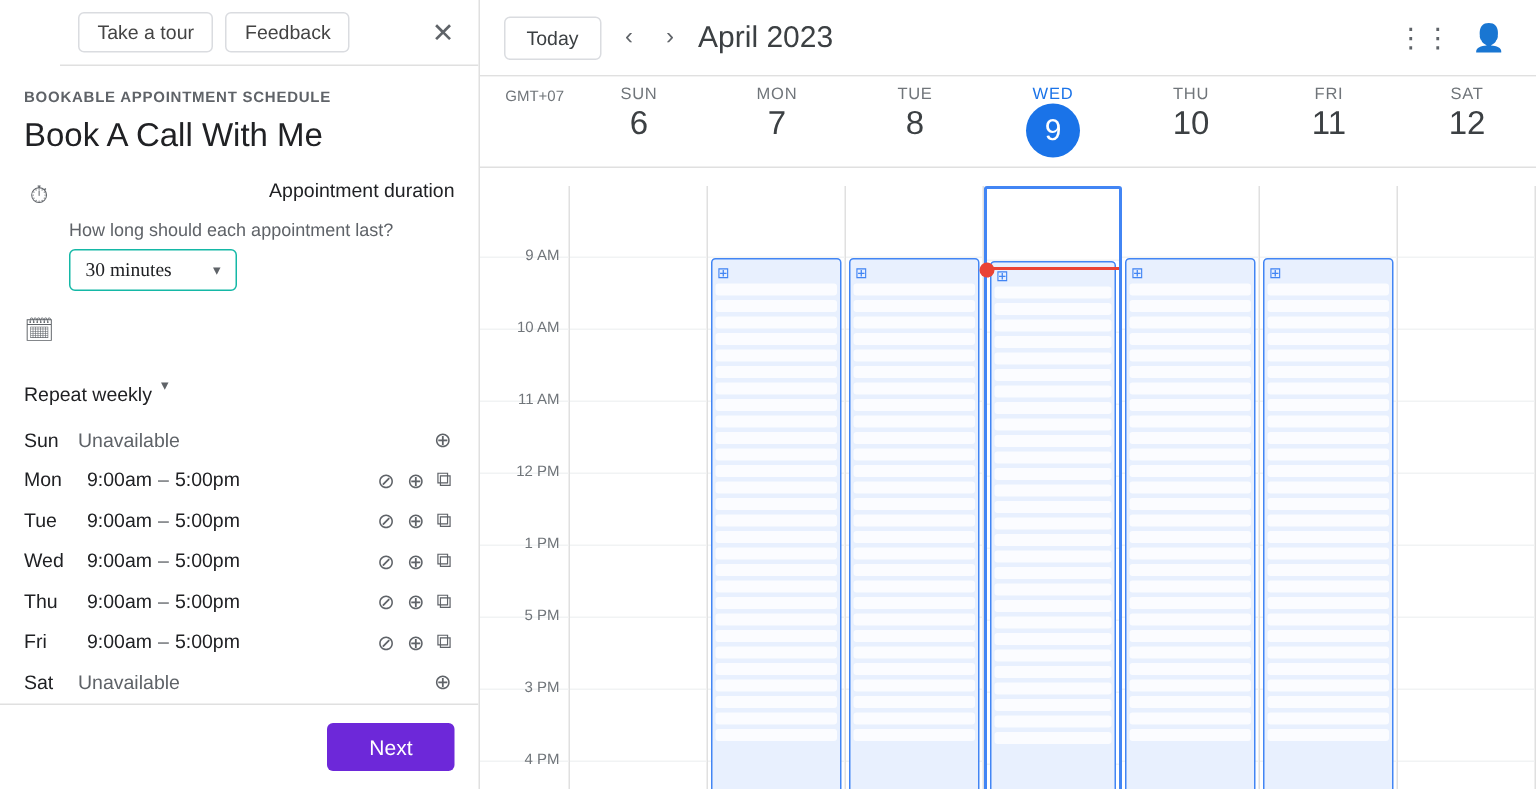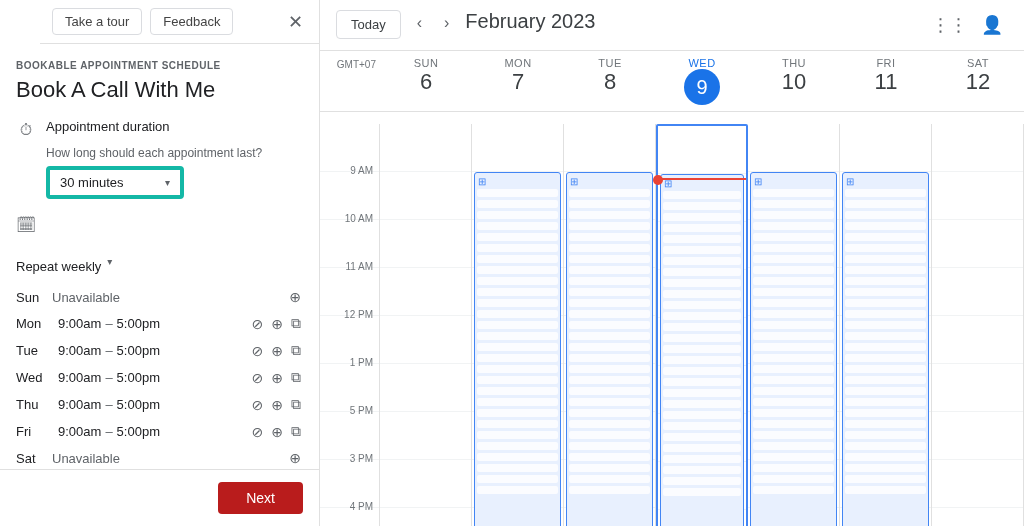--- a/index.html
+++ b/index.html
@@ -85,41 +85,43 @@
       text-align: center;
     }
 
     .section-body { flex: 1; }
 
     .section-title {
       font-weight: 500;
       color: #202124;
       font-size: 13px;
       margin-bottom: 2px;
+      text-align: right;
     }
 
     .section-desc {
       color: #5f6368;
       font-size: 12px;
       margin-bottom: 6px;
       margin-top: 12px;
     }
 
     .duration-select {
       display: flex;
       align-items: center;
-      border: 4px solid #14b8a6;
+      border: 1px solid #14b8a6;
       border-radius: 4px;
       padding: 5px 10px;
-      width: 138px;
+      width: 112px;
       cursor: pointer;
       font-size: 13px;
       color: #202124;
       background: #fff;
       gap: 6px;
+      font-family: Liberation Serif, serif;
     }
 
     .duration-select .chevron { margin-left: auto; color: #5f6368; font-size: 10px; }
 
     .general-availability-row {
       display: flex;
       align-items: center;
       gap: 6px;
     }
 
@@ -155,41 +157,41 @@
     }
 
     .panel-footer {
       border-top: 1px solid #e0e0e0;
       padding: 12px 16px;
       display: flex;
       justify-content: flex-end;
     }
 
     .next-btn {
-      background: #b91c1c;
+      background: #6d28d9;
       color: #fff;
       border: none;
       border-radius: 4px;
       padding: 8px 28px;
       font-size: 14px;
       cursor: pointer;
       font-weight: 500;
     }
 
     
     .right-panel {
       flex: 1;
       display: flex;
       flex-direction: column;
       overflow: hidden;
     }
 
     .cal-header {
       display: flex;
-      align-items: flex-start;
+      align-items: center;
       padding: 10px 16px;
       border-bottom: 1px solid #e0e0e0;
       gap: 10px;
     }
 
     .cal-today-btn {
       border: 1px solid #dadce0;
       background: #fff;
       border-radius: 4px;
       padding: 6px 14px;
@@ -481,21 +483,21 @@
   <div class="panel-footer">
     <button class="next-btn">Next</button>
   </div>
 </div>
 
 <div class="right-panel">
   <div class="cal-header">
     <button class="cal-today-btn">Today</button>
     <button class="cal-nav-btn">‹</button>
     <button class="cal-nav-btn">›</button>
-    <span class="cal-month-title">February 2023</span>
+    <span class="cal-month-title">April 2023</span>
     <div class="cal-header-right">
       <button class="cal-icon-btn">⋮⋮</button>
       <button class="cal-icon-btn">👤</button>
     </div>
   </div>
 
   <div class="cal-grid">
 
     <div class="cal-day-headers">
       <div class="cal-gmt-label">GMT+07</div>

